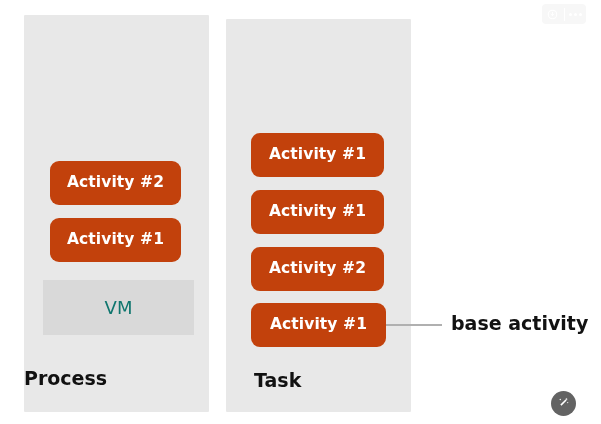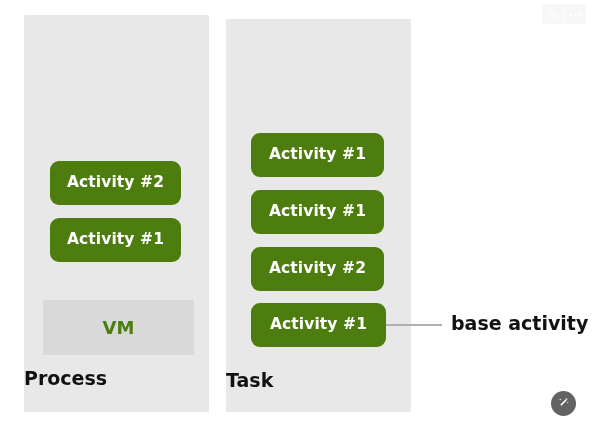--- a/index.html
+++ b/index.html
@@ -37,21 +37,21 @@
   #panel-task {
     left: 226px;
     top: 19px;
     width: 185px;
     height: 393px;
   }
 
   
   .pill {
     position: absolute;
-    background: #4d7c0f;
+    background: #c2410c;
     color: #ffffff;
     border-radius: 9px;
     display: flex;
     align-items: center;
     justify-content: center;
     font-size: 15.5px;
     font-weight: 700;
     letter-spacing: 0.1px;
     box-sizing: border-box;
     line-height: 1;
@@ -59,30 +59,30 @@
   }
 
   
   #pill-p-0 { left: 50px; top: 161px; width: 131px; height: 44px; }
   #pill-p-1 { left: 50px; top: 218px; width: 131px; height: 44px; }
 
   
   #vm-box {
     position: absolute;
     left: 43px;
-    top: 300px;
+    top: 280px;
     width: 151px;
     height: 55px;
     background: #d9d9d9;
     display: flex;
     align-items: center;
     justify-content: center;
-    color: #4d7c0f;
+    color: #0f766e;
     font-size: 18px;
-    font-weight: 700;
+    font-weight: 400;
     box-sizing: border-box;
     line-height: 1;
   }
 
   
   #pill-t-0 { left: 251px; top: 133px; width: 133px; height: 44px; }
   #pill-t-1 { left: 251px; top: 190px; width: 133px; height: 44px; }
   #pill-t-2 { left: 251px; top: 247px; width: 133px; height: 44px; }
   #pill-t-3 { left: 251px; top: 303px; width: 135px; height: 44px; }
 
@@ -90,21 +90,21 @@
   .column-caption {
     position: absolute;
     color: #111111;
     font-size: 19px;
     font-weight: 700;
     text-align: left;
     line-height: 1;
     white-space: nowrap;
   }
   #caption-process { left: 24px; top: 369px; width: 185px; }
-  #caption-task    { left: 226px; top: 371px; width: 185px; }
+  #caption-task    { left: 226px; top: 371px; width: 185px; padding-left: 28px; }
 
   
   #callout-line {
     position: absolute;
     left: 386px;
     top: 324px;
     width: 56px;
     height: 2px;
     background: #b0b0b0;
   }

